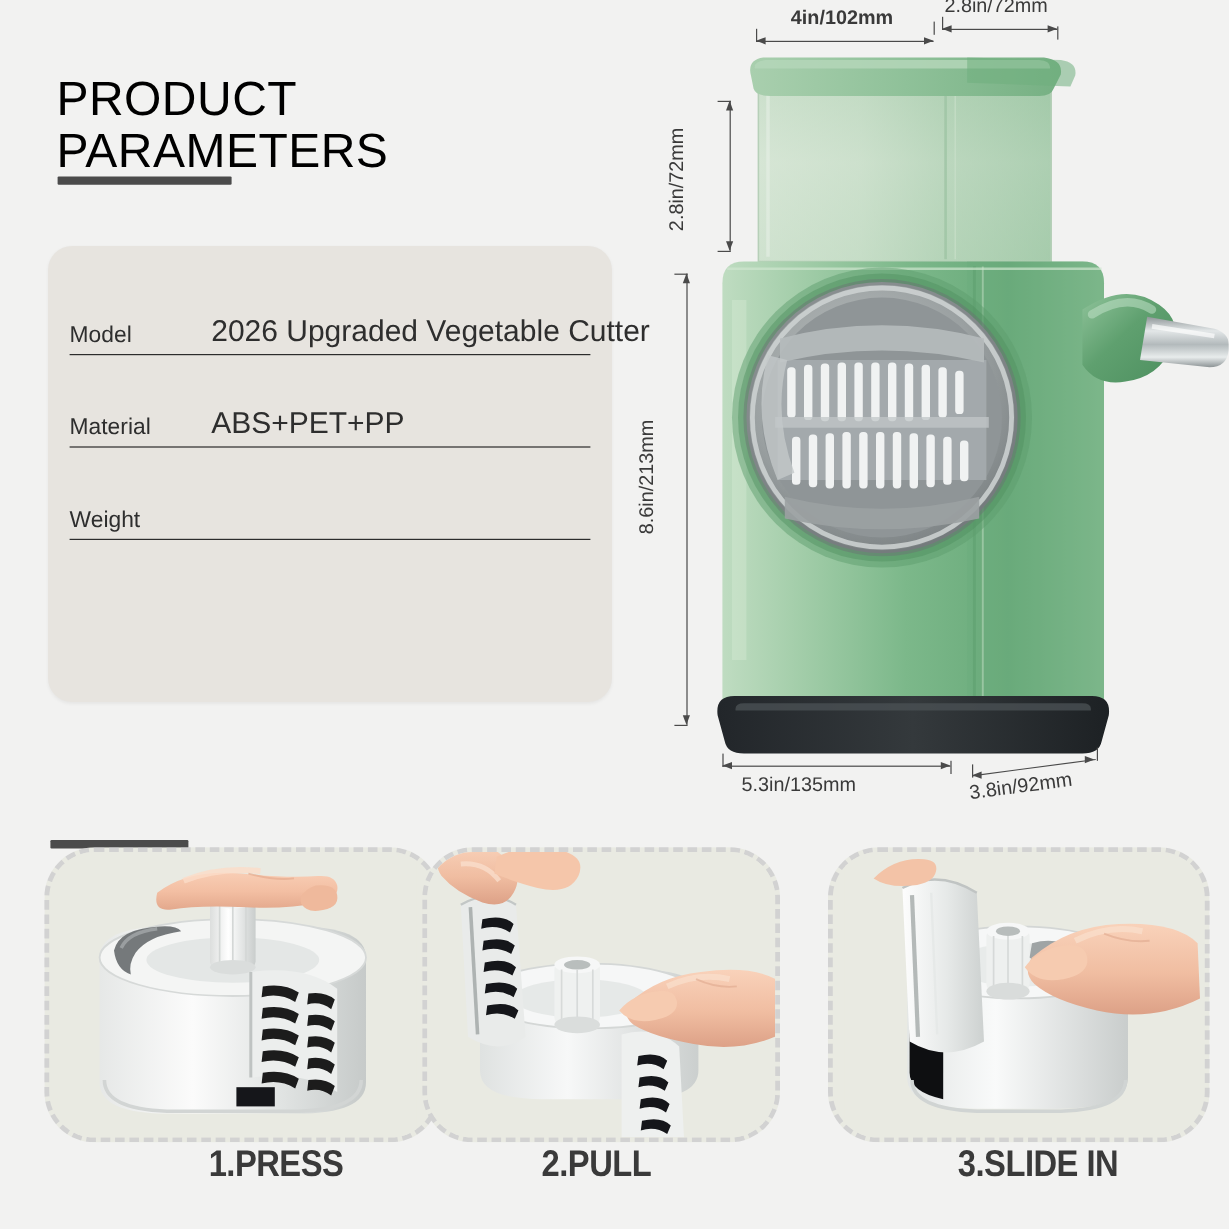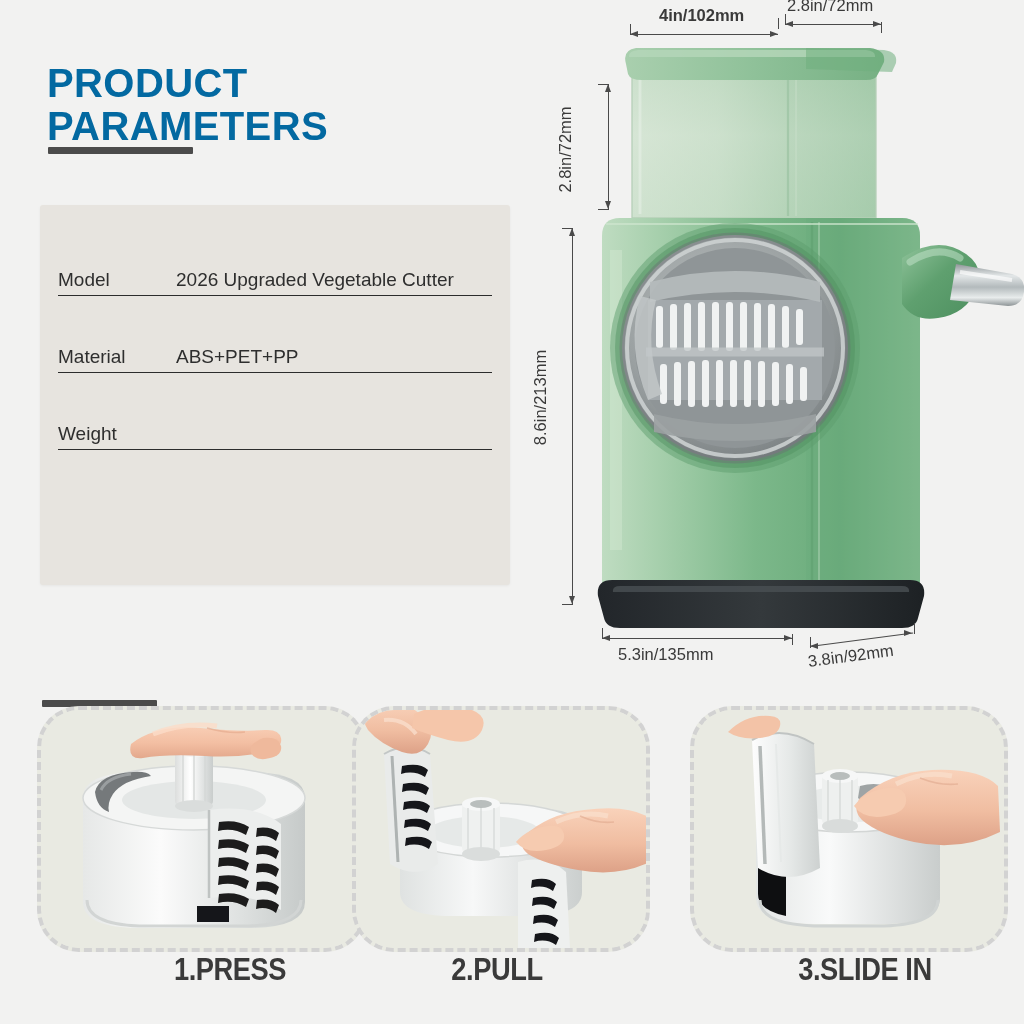--- a/index.html
+++ b/index.html
@@ -8,52 +8,52 @@
     background:#f2f2f1;
     font-family:"Liberation Sans", sans-serif;
     overflow:hidden;position:relative;
     -webkit-font-smoothing:antialiased;
   }
   .page{position:absolute;inset:0;}
 
   
   .section-title{
     position:absolute;
-    color:#0369a1;
-    font-weight:bold;
+    color:#000000;
+    font-weight:normal;
     letter-spacing:.4px;
     line-height:1.08;
     white-space:pre-line;
   }
   #title-product{left:47px;top:62px;font-size:40px;}
   #title-howto{left:40px;top:651px;font-size:37px;letter-spacing:.2px;}
   .accent-bar{
     position:absolute;height:7px;background:#4b4b4b;border-radius:1px;
   }
   #accent-product{left:48px;top:147px;width:145px;}
   #accent-howto{left:42px;top:700px;width:115px;}
 
   
   #spec-card{
     position:absolute;left:40px;top:205px;width:470px;height:380px;
-    background:#e7e4df;border-radius:3px;
+    background:#e7e4df;border-radius:20px;
     box-shadow:0 1px 3px rgba(0,0,0,.05);
   }
   .spec-rows{position:absolute;left:18px;top:38px;width:434px;}
   .spec-row{position:relative;height:77px;}
   .spec-row .rw{
     display:flex;align-items:flex-end;height:52px;
     border-bottom:1.6px solid #2c2c2c;
   }
   .spec-label{
     width:118px;flex:0 0 118px;
     font-size:19px;color:#2e2e2e;padding-bottom:4px;
   }
   .spec-value{
-    font-size:19px;color:#2e2e2e;padding-bottom:4px;white-space:pre;
+    font-size:25px;color:#2e2e2e;padding-bottom:4px;white-space:pre;
   }
 
   
   #product-stage{position:absolute;left:520px;top:0;width:504px;height:700px;}
 
   
   .dim{position:absolute;}
   .dim-line-h{position:absolute;height:1px;background:#4a4a4a;}
   .dim-line-v{position:absolute;width:1px;background:#4a4a4a;}
   .tick-v{position:absolute;width:1px;height:11px;background:#4a4a4a;}

